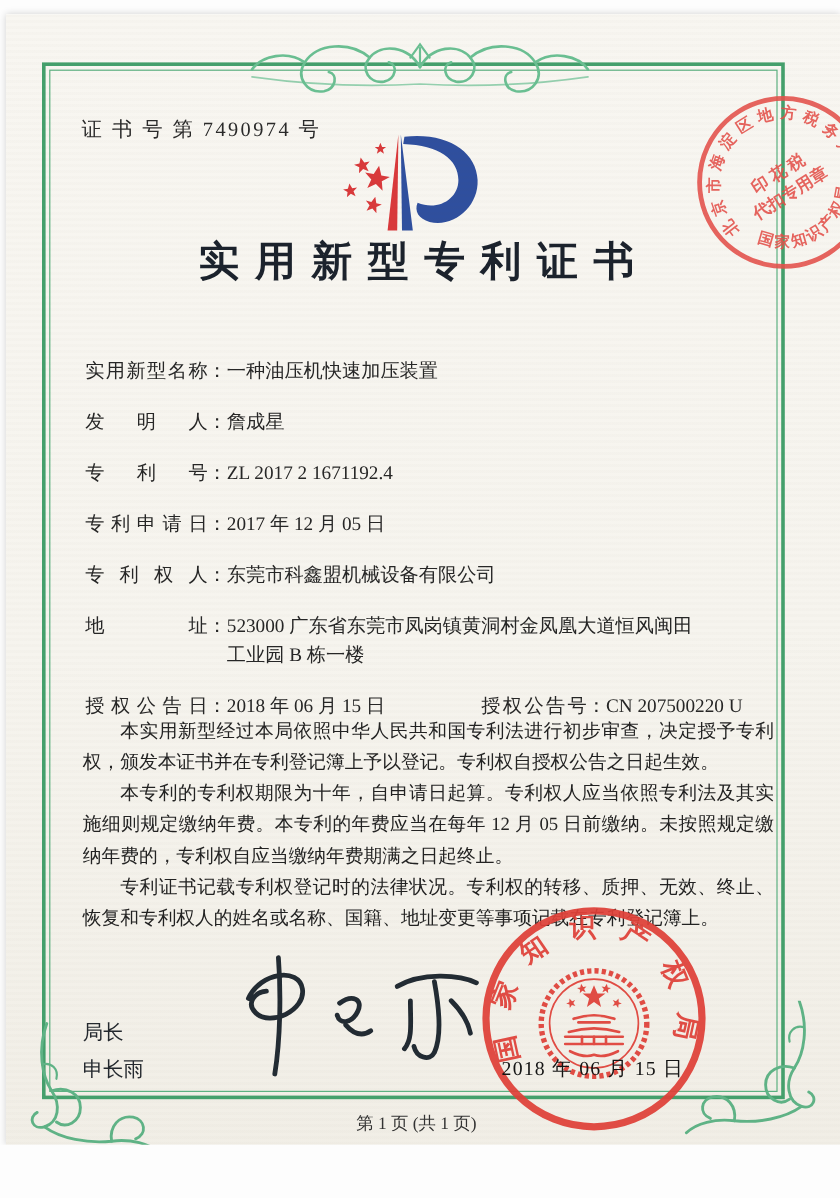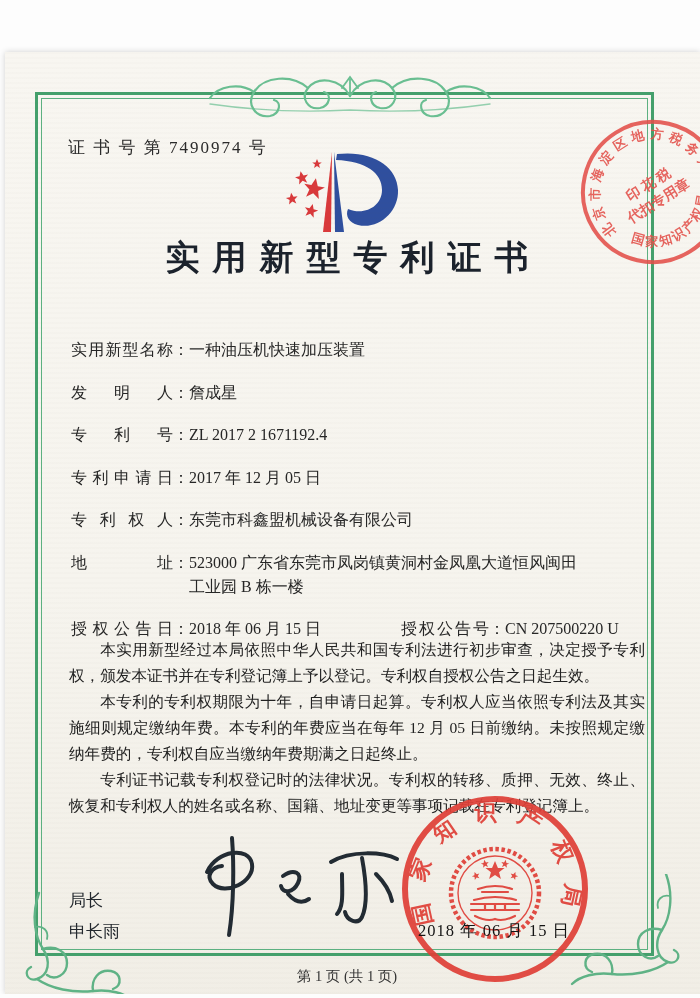--- a/index.html
+++ b/index.html
@@ -1,18 +1,18 @@
 <!DOCTYPE html>
 <html><head>
 <meta charset="utf-8">
 <style>
   * { margin:0; padding:0; box-sizing:border-box; }
   html,body { width:700px; height:998px; overflow:hidden; background:#fdfdfd;
               font-family:"Liberation Serif","DejaVu Serif",serif; }
-  .scan { position:absolute; inset:0; width:700px; height:954px; overflow:hidden;margin-top:40px; }
+  .scan { position:absolute; inset:0; width:700px; height:954px; overflow:hidden; }
   .paper { position:absolute; left:5px; top:12px; right:0; bottom:0;
            background:linear-gradient(178deg,#f8f6f1 0%,#f6f4ee 55%,#f1eee6 100%);
            box-shadow:0 0 6px rgba(0,0,0,.18); }
   .paper::after { content:""; position:absolute; inset:0; pointer-events:none;
            background:repeating-linear-gradient(0deg, rgba(90,80,60,.016) 0 2px, rgba(255,255,255,0) 2px 5px); }
   .border-outer { position:absolute; left:30px; top:40px; right:46px; bottom:38px;
            border:3px solid #44a06c; }
   .border-inner { position:absolute; inset:3px; border:1px solid #5cb181; }
   .abs { position:absolute; }
   .cert-no { left:63px; top:84px; font-size:17px; letter-spacing:2px; color:#2a2a2a; }

